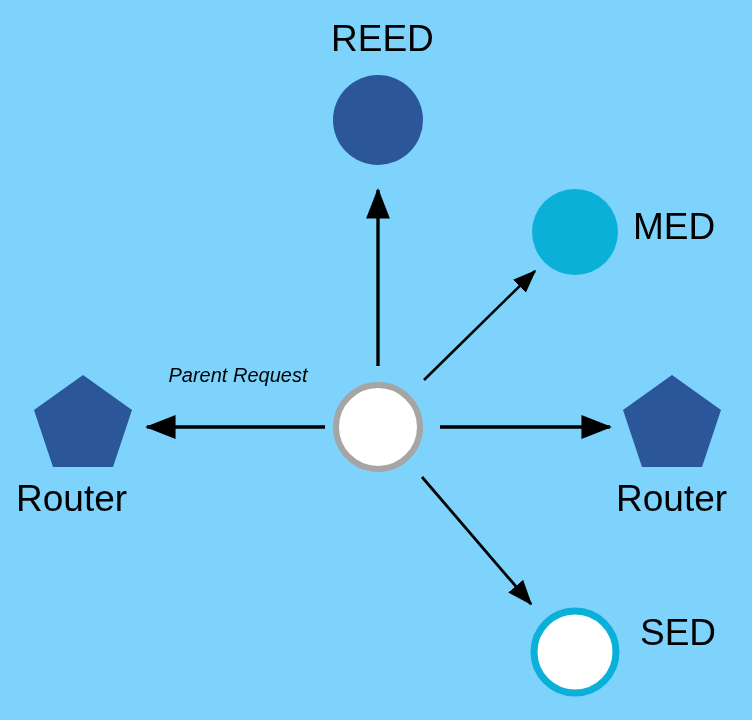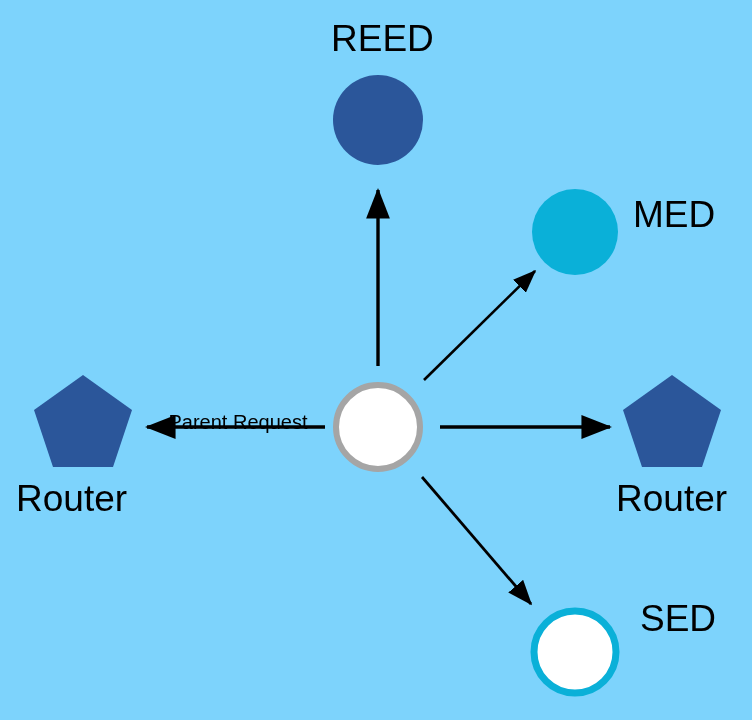--- a/index.html
+++ b/index.html
@@ -30,31 +30,31 @@
     font-size: 37px;
     font-weight: 400;
     color: #000000;
     white-space: nowrap;
     line-height: 1;
   }
   .edge-label {
     position: absolute;
     font-family: "Liberation Sans", sans-serif;
     font-size: 20px;
+    font-style: italic;
     color: #000000;
     white-space: nowrap;
     text-align: center;
     line-height: 1.18;
-    margin-top: 47px;
   }
   #label-reed   { left: 331px; top: 20px; }
-  #label-med    { left: 633px; top: 196px; text-align: right; }
+  #label-med    { left: 633px; top: 208px; text-align: right; }
   #label-router-left  { left: 16px;  top: 480px; }
   #label-router-right { left: 616px; top: 480px; }
-  #label-sed    { left: 640px; top: 600px; }
+  #label-sed    { left: 640px; top: 614px; }
   #label-parent-request { left: 152px; top: 364px; width: 172px; }
 </style>
 </head>
 <body>
 
 <div id="canvas">
 
   <svg id="diagram-svg" viewBox="0 0 752 720" xmlns="http://www.w3.org/2000/svg">
     <defs>
       <marker id="arrowhead" markerWidth="9" markerHeight="7" refX="8.4" refY="3.5" orient="auto" markerUnits="strokeWidth">

